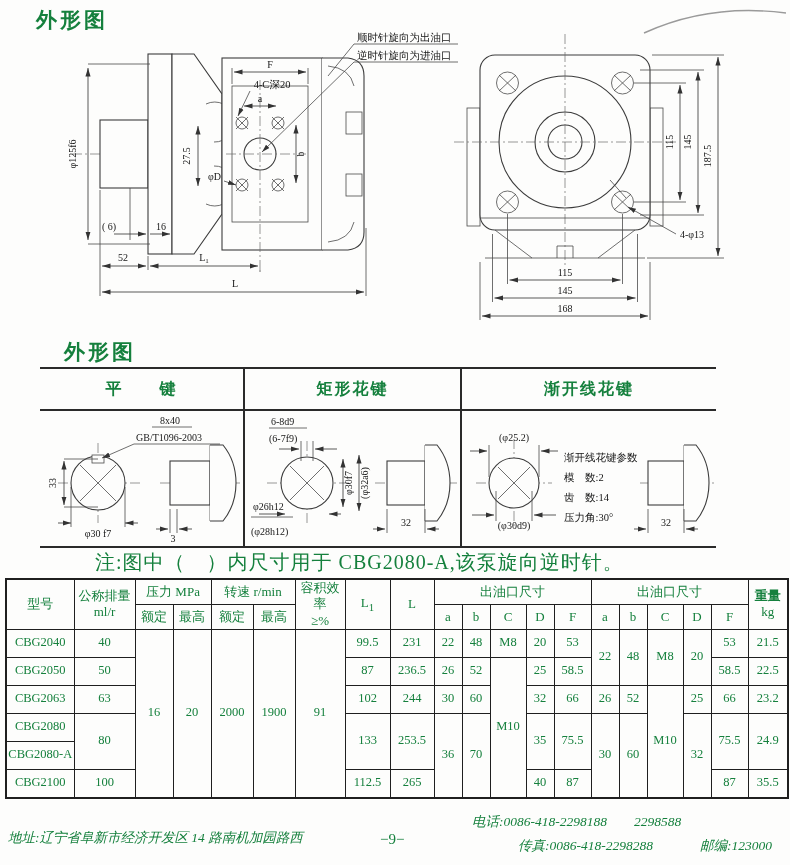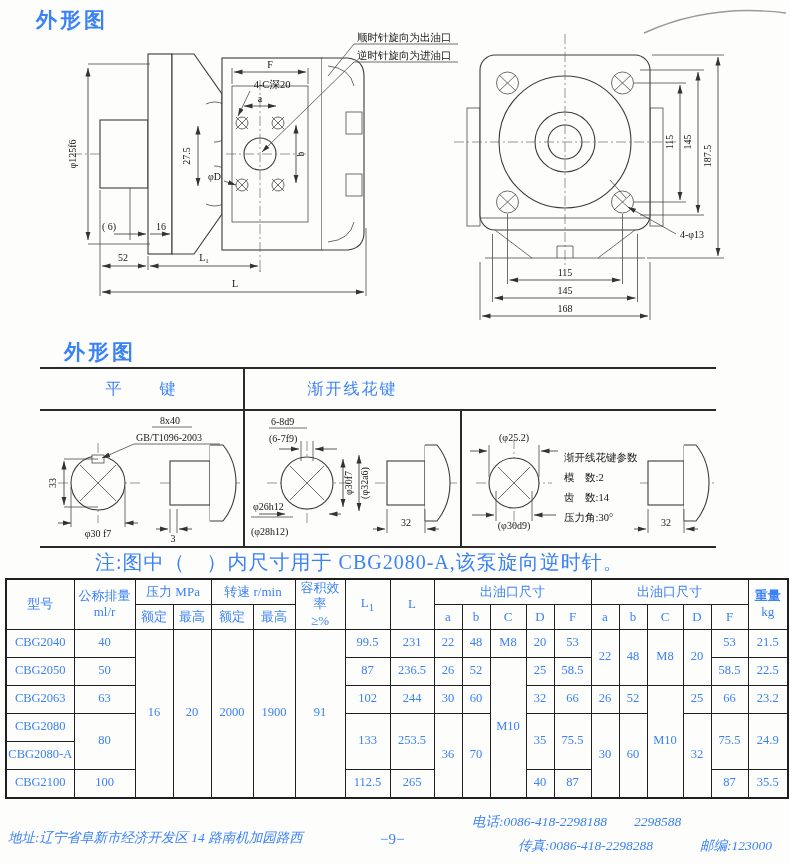--- a/index.html
+++ b/index.html
@@ -1,34 +1,34 @@
 <!DOCTYPE html>
 <html><head>
 <meta charset="utf-8">
 <style>
   html,body{margin:0;padding:0;background:#e8e8e8;}
   .page{position:relative;width:790px;height:865px;background:#fdfdfc;overflow:hidden;
-        font-family:"Liberation Serif","DejaVu Serif",serif;color:#3b82f6;}
+        font-family:"Liberation Serif","DejaVu Serif",serif;color:#15803d;}
   .abs{position:absolute;}
   .title{font-size:21px;font-weight:600;letter-spacing:3px;}
   .note{font-size:20px;letter-spacing:1px;}
   svg{display:block;overflow:visible;}
   svg .ln{stroke:#3c3c3c;stroke-width:1.1;fill:none;}
   svg .th{stroke:#4a4a4a;stroke-width:0.8;fill:none;}
   svg .cl{stroke:#6a6a6a;stroke-width:0.7;fill:none;stroke-dasharray:10 3 2 3;}
   svg .dim{stroke:#3c3c3c;stroke-width:0.85;fill:none;}
   svg .wf{fill:#fdfdfc;}
   svg text{font-family:"Liberation Serif","DejaVu Serif",serif;fill:#161616;font-size:10px;}
   svg text.cn{font-size:10.5px;}
   svg text.mid{text-anchor:middle;}
   
   .ktable{position:absolute;left:40px;top:367px;width:676px;
           border-top:2px solid #2a2a2a;border-bottom:2px solid #2a2a2a;}
   .ktable .hdr{display:grid;grid-template-columns:203px 217px 256px;height:40px;
-          border-bottom:2px solid #2a2a2a;}
+          border-bottom:2px solid #2a2a2a;font-weight:bold;}
   .ktable .bod{display:grid;grid-template-columns:203px 217px 256px;height:135px;}
   .kcell{display:flex;align-items:center;justify-content:center;font-size:16px;letter-spacing:2px;}
   .kc2,.kc3{border-left:2px solid #2a2a2a;}
   
   table.spec{position:absolute;left:5px;top:578px;border-collapse:collapse;table-layout:fixed;
           font-size:12.5px;text-align:center;}
   table.spec td{border:1px solid #1f1f1f;padding:0 1px;vertical-align:middle;line-height:1.25;}
   table.spec{border:2px solid #1f1f1f;}
   table.spec tr.h1 td,table.spec tr.h2 td{font-size:13px;}
   table.spec tr.body td{height:27px;}
@@ -213,20 +213,21 @@
     <line class="th" x1="210" y1="234" x2="210" y2="292"></line>
     <line class="dim" x1="42" y1="288" x2="208" y2="288" marker-start="url(#ar)" marker-end="url(#ar)"></line>
     <text class="mid" x="125" y="284">168</text>
   </svg>
 
   <div class="abs title" style="left:64px;top:338px">外形图</div>
 
   <div class="ktable">
     <div class="hdr">
       <div class="kcell">平　　键</div>
+      <div class="kcell kc2">矩形花键</div>
       <div class="kcell kc3">渐开线花键</div>
     </div>
     <div class="bod">
 
       <div>
         <svg width="203" height="135" viewBox="0 0 203 135">
           <line class="cl" x1="18" y1="72" x2="100" y2="72"></line>
           <line class="cl" x1="58" y1="32" x2="58" y2="112"></line>
           <circle class="ln wf" cx="58" cy="72" r="27"></circle>
           <line class="th" x1="40" y1="54" x2="76" y2="90"></line>

